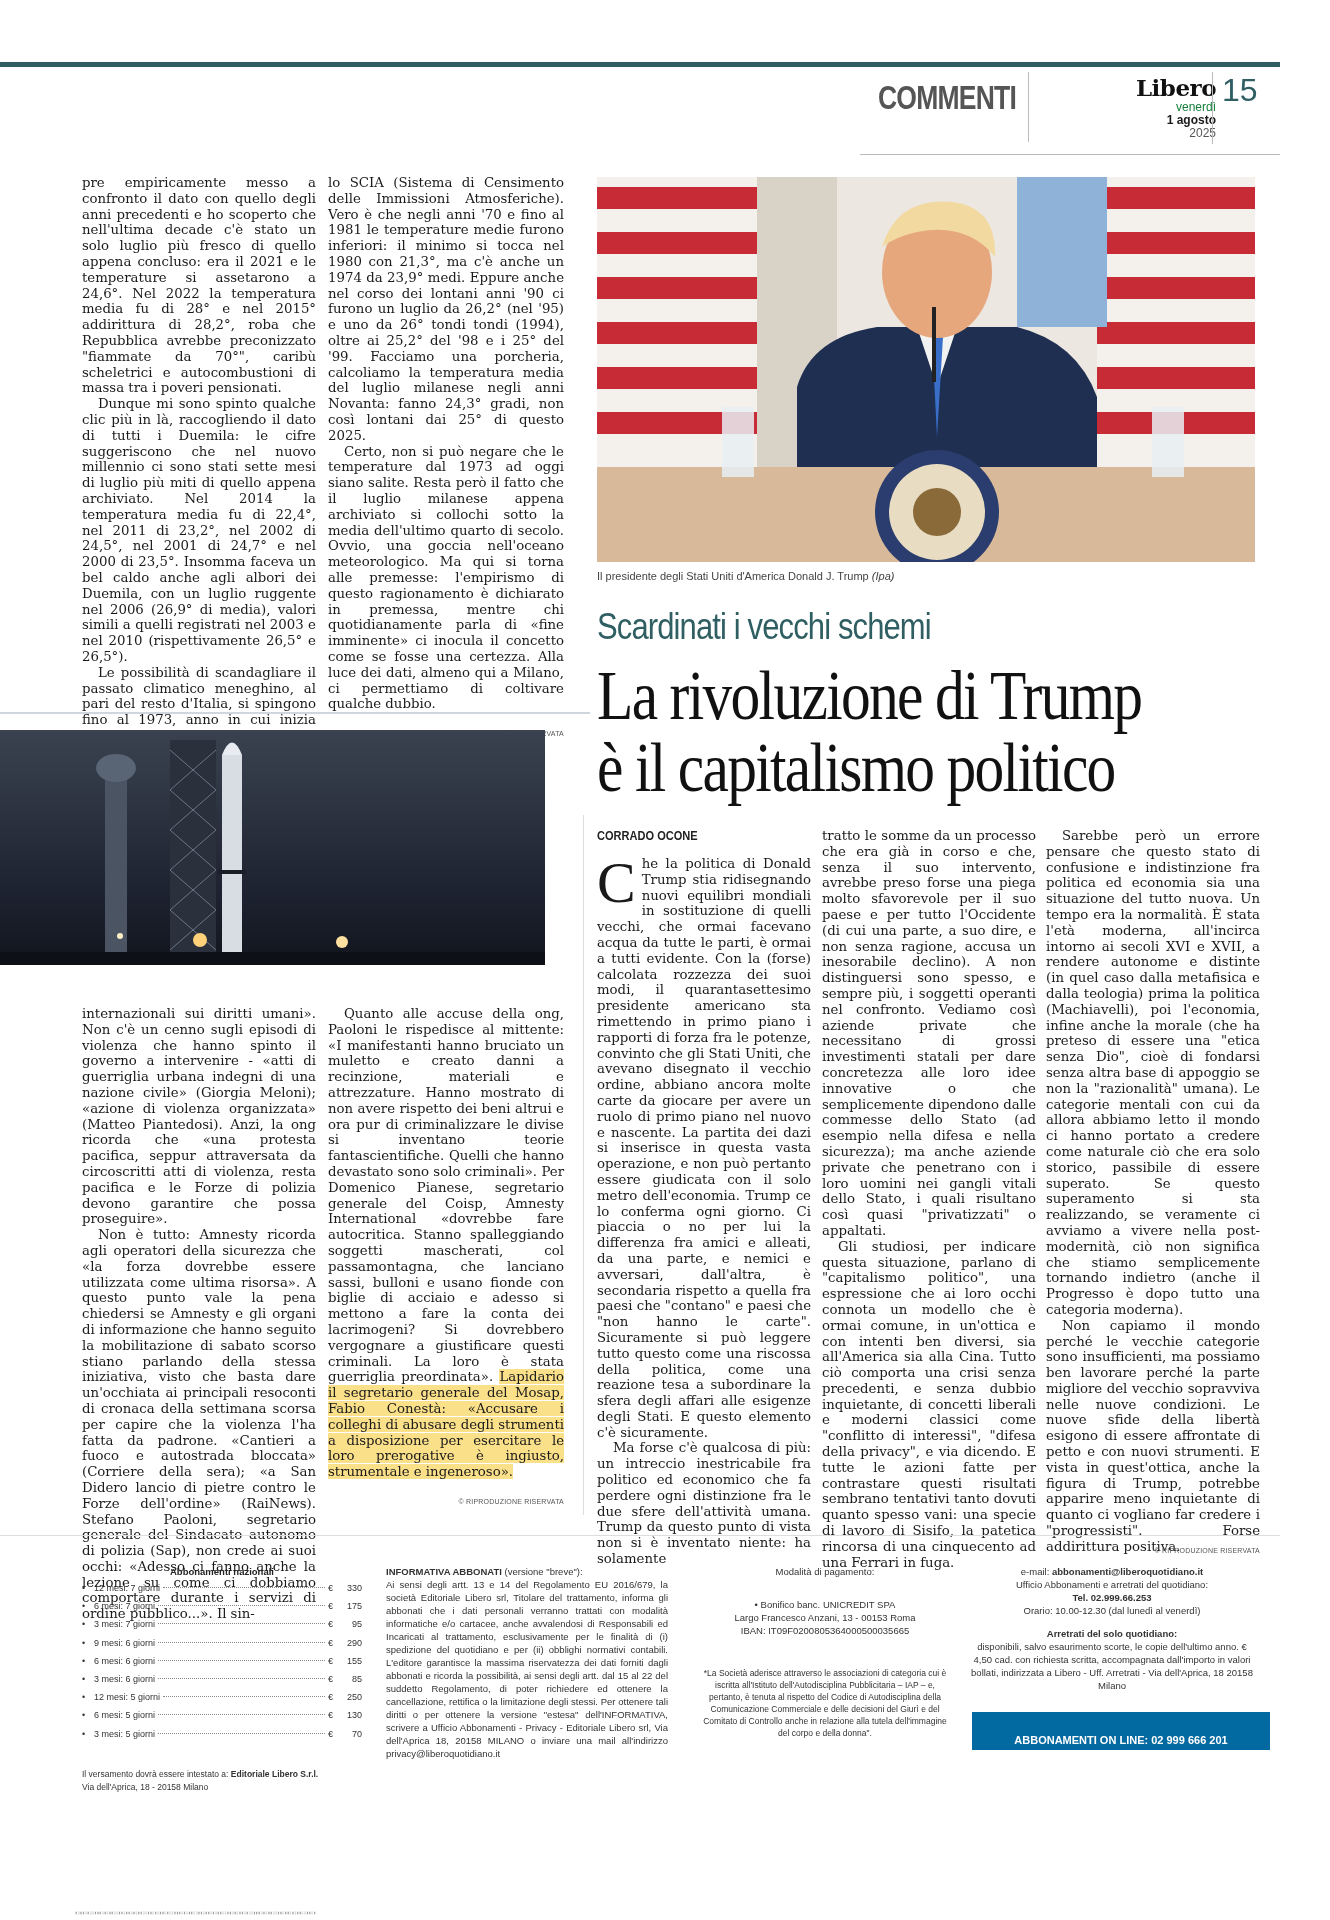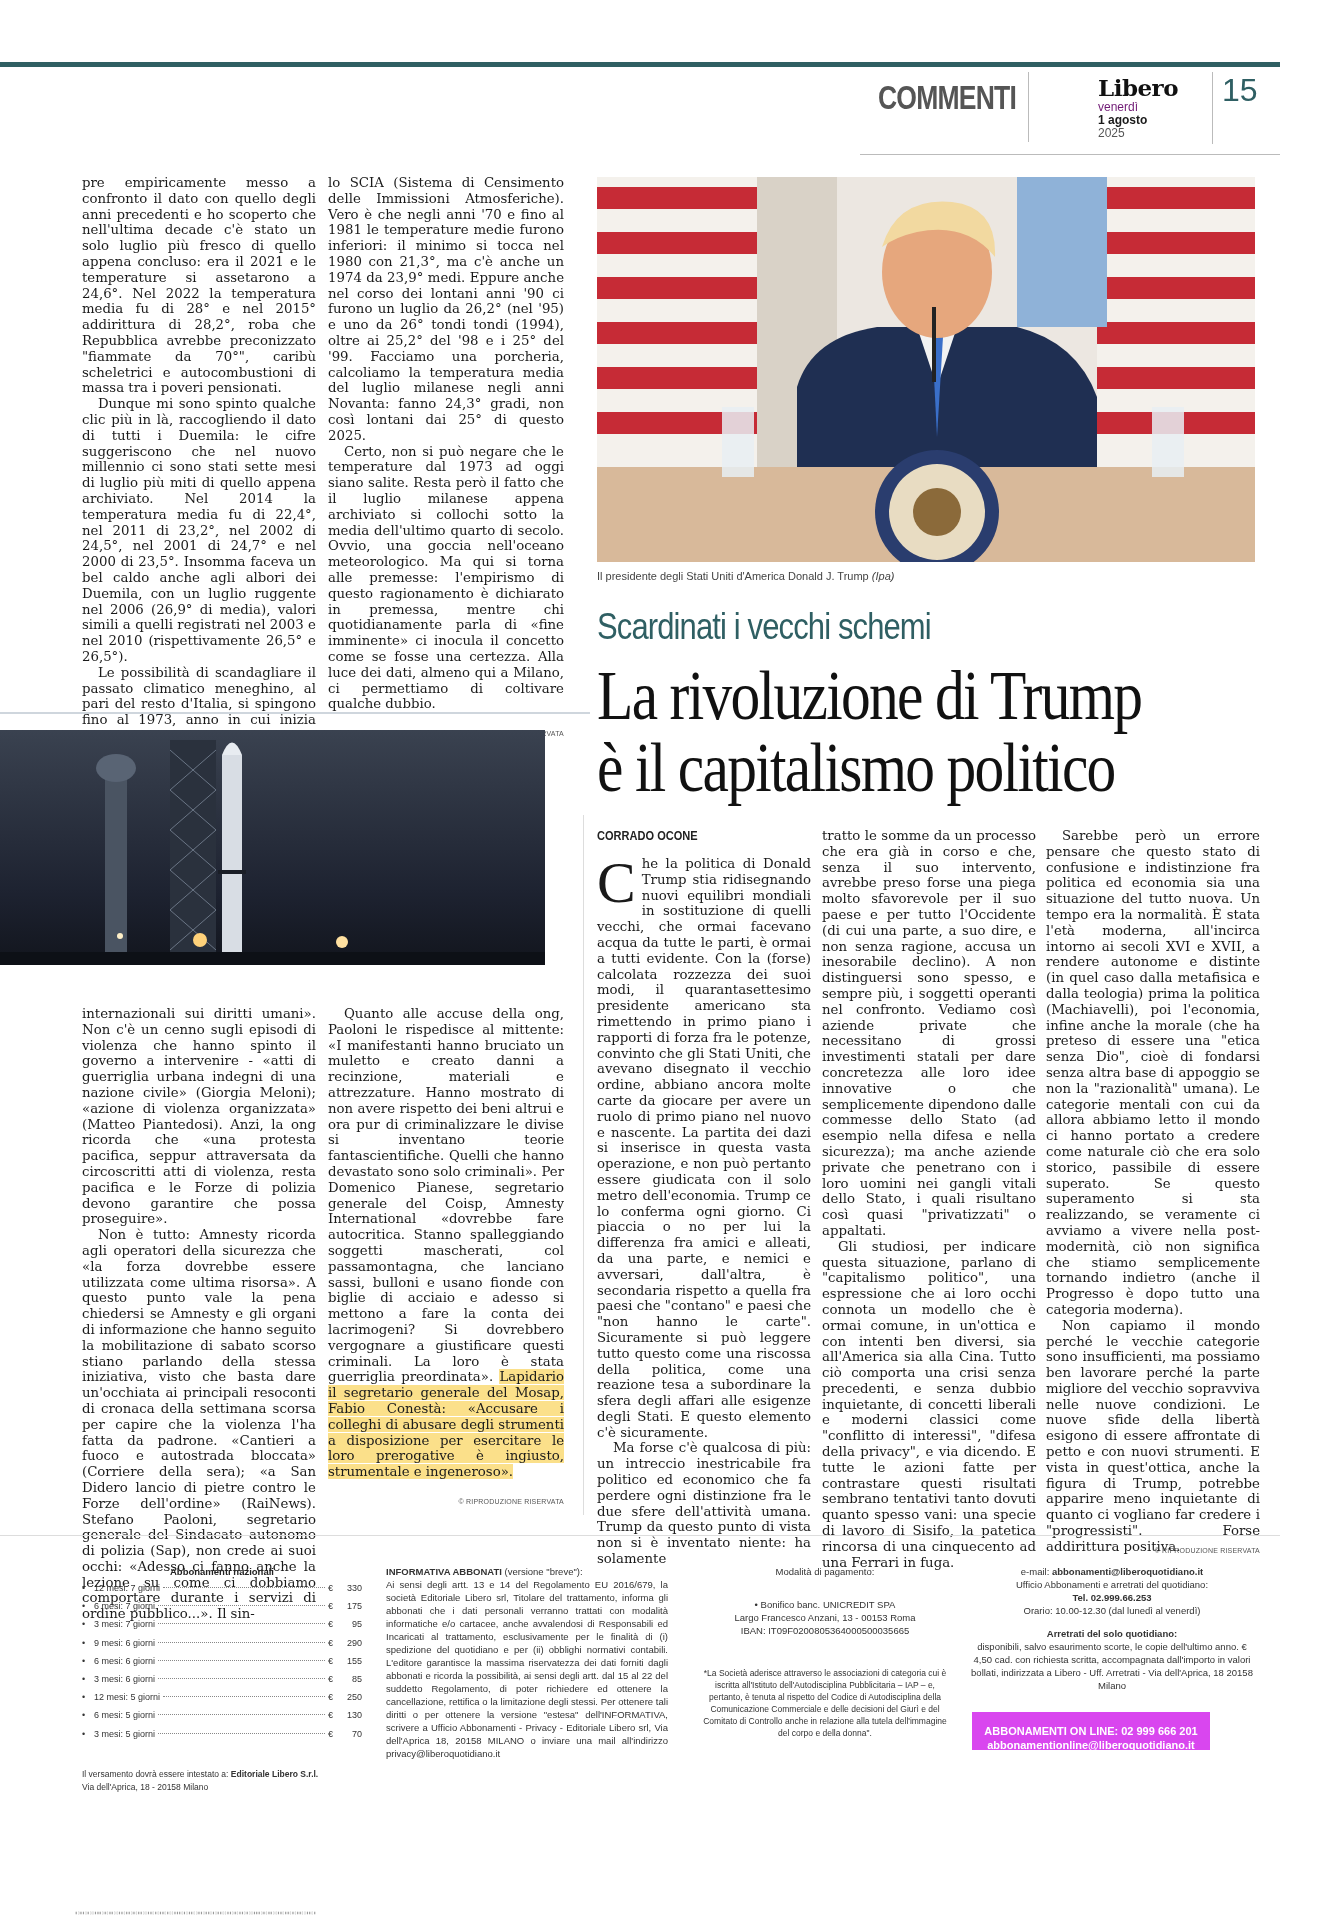--- a/index.html
+++ b/index.html
@@ -3,23 +3,23 @@
 <meta charset="utf-8">
 <style>
   * { box-sizing: border-box; margin: 0; padding: 0; }
   html, body { width: 1330px; height: 1920px; background: #fff; overflow: hidden; }
   body { position: relative; font-family: "DejaVu Serif", serif; color: #1a1a1a; }
 
   .top-rule { position: absolute; left: 0; top: 62px; width: 1280px; height: 5px; background: #2f5f63; }
   .header { position: absolute; left: 860px; top: 70px; width: 420px; height: 88px; }
   .section-label { position: absolute; left: 18px; top: 8px; font-family: "Liberation Sans", sans-serif; font-weight: bold; font-size: 34px; color: #555; letter-spacing: -1px; transform: scaleX(0.78); transform-origin: left; }
   .hdr-div1 { position: absolute; left: 168px; top: 2px; width: 1px; height: 70px; background: #bbb; }
-  .masthead { position: absolute; left: 238px; top: 4px; width: 100px; text-align: left; font-family: "Liberation Sans", sans-serif; }
+  .masthead { position: absolute; left: 256px; top: 4px; width: 100px; text-align: right; font-family: "Liberation Sans", sans-serif; }
   .masthead .logo { font-family: "DejaVu Serif", serif; font-weight: bold; font-size: 23px; color: #111; letter-spacing: -0.5px; }
-  .masthead .day { font-size: 12px; color: #701a75; line-height: 13px; }
+  .masthead .day { font-size: 12px; color: #15803d; line-height: 13px; }
   .masthead .date { font-size: 12px; font-weight: bold; line-height: 13px; }
   .masthead .year { font-size: 12px; color: #555; line-height: 13px; }
   .hdr-div2 { position: absolute; left: 352px; top: 2px; width: 1px; height: 72px; background: #bbb; }
   .page-num { position: absolute; left: 362px; top: 2px; font-family: "Liberation Sans", sans-serif; font-size: 32px; color: #2f5f63; }
   .header-rule { position: absolute; left: 0; top: 84px; width: 420px; height: 1px; background: #bbb; }
 
   .col { position: absolute; font-size: 13.3px; line-height: 15.8px; text-align: justify; hyphens: auto; }
   .col p { text-indent: 1.2em; }
   .col p.noindent { text-indent: 0; }
   .copy { font-family: "Liberation Sans", sans-serif; font-size: 7px; color: #555; text-align: right; margin-top: 14px; letter-spacing: 0.2px; }
@@ -40,21 +40,21 @@
 
   .footer-rule { position: absolute; left: 0; top: 1535px; width: 1280px; height: 1px; background: #ddd; }
   .ft { position: absolute; font-family: "Liberation Sans", sans-serif; font-size: 9.5px; line-height: 13px; color: #333; }
   .sub-title { text-align: center; font-size: 9.5px; margin-bottom: 4px; font-weight: bold; color: #222; }
   .sub-row { display: flex; align-items: baseline; height: 18.2px; font-size: 9px; }
   .sub-row .bul { width: 12px; }
   .sub-row .lbl { white-space: nowrap; }
   .sub-row .dots { flex: 1; border-bottom: 1px dotted #888; margin: 0 3px; transform: translateY(-3px); }
   .sub-row .eur { width: 12px; }
   .sub-row .amt { width: 22px; text-align: right; }
-  .online-box { position: absolute; left: 972px; top: 1712px; width: 238px; height: 38px; background: #d946ef; color: #fff; font-family: "Liberation Sans", sans-serif; font-weight: bold; font-size: 11px; text-align: center; padding-top: 12px; line-height: 14px; }
+  .online-box { position: absolute; left: 972px; top: 1712px; width: 298px; height: 38px; background: #0369a1; color: #fff; font-family: "Liberation Sans", sans-serif; font-weight: bold; font-size: 11px; text-align: center; padding-top: 21px; line-height: 14px; }
   .barcode { position: absolute; left: 75px; top: 1910px; font-family: "Liberation Mono", monospace; font-size: 4px; color: #999; }
 </style>
 </head>
 <body>
 
 <div class="top-rule"></div>
 <div class="header">
   <div class="section-label">COMMENTI</div>
   <div class="hdr-div1"></div>
   <div class="masthead">

